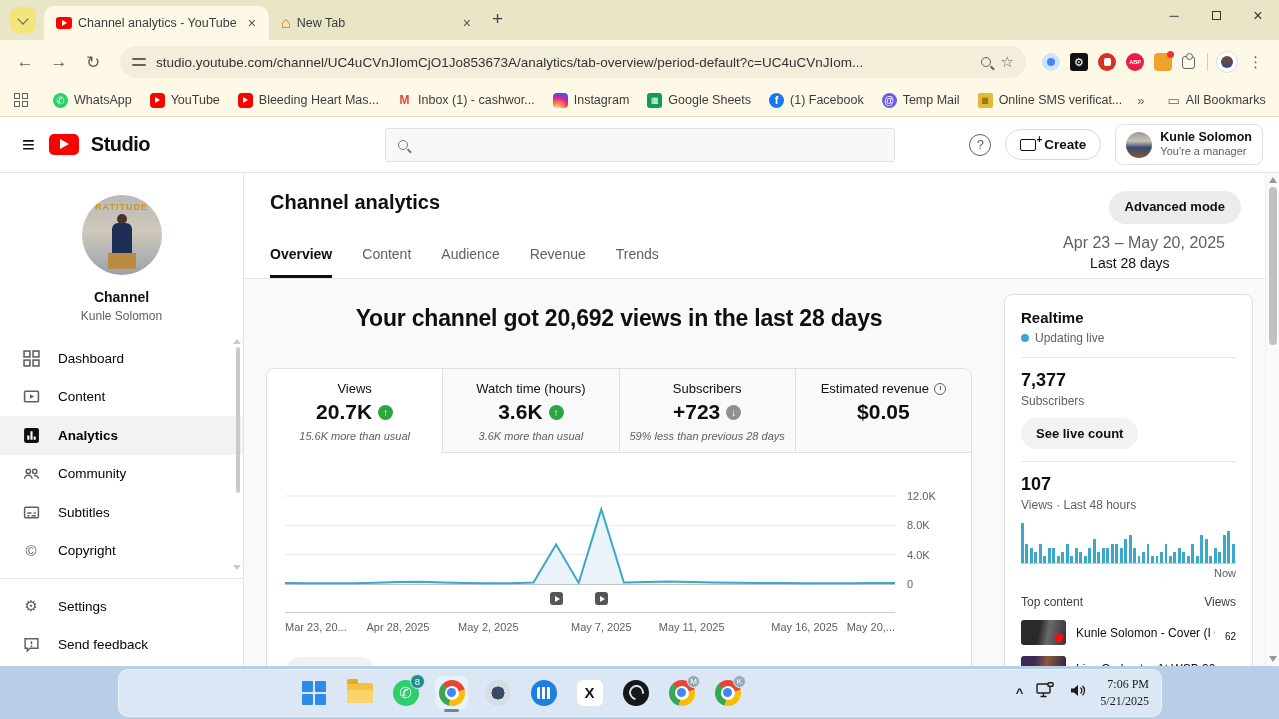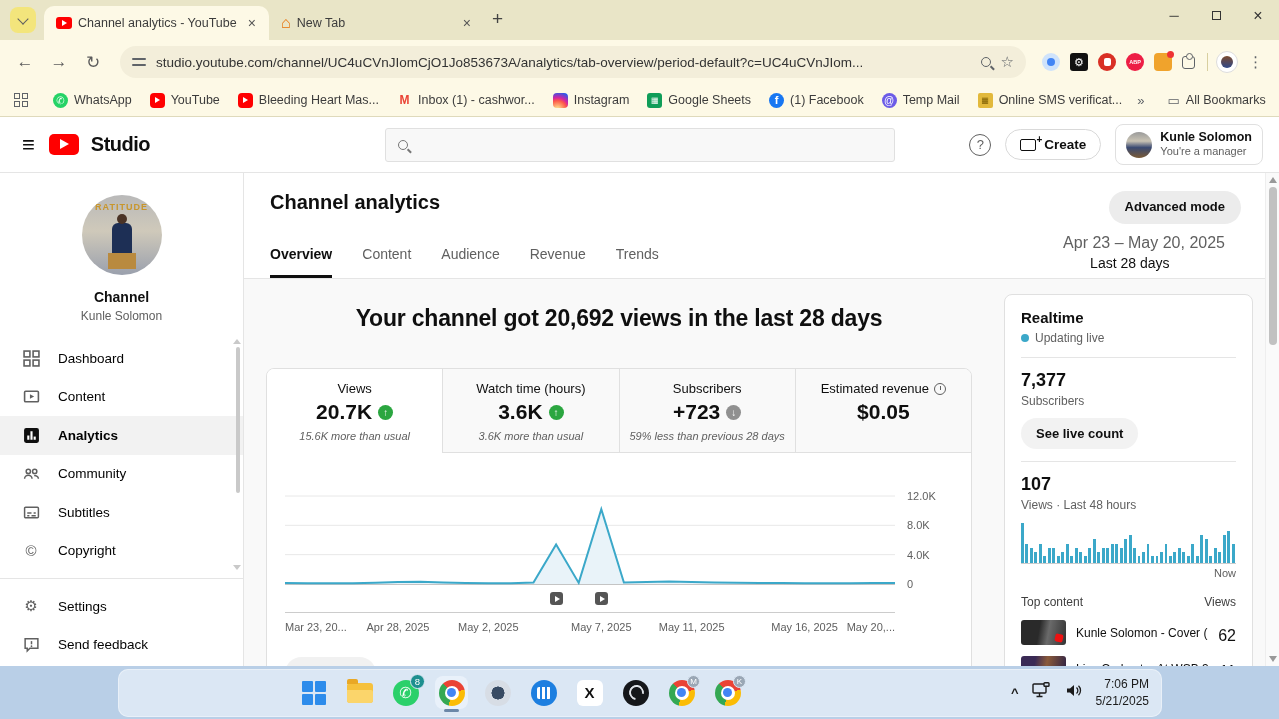--- a/index.html
+++ b/index.html
@@ -160,21 +160,21 @@
   .rt-bar { width:2.9px; background:#3ba8c9; }
   .rt-now { text-align:right; font-size:11px; color:#606060; margin-top:3px; }
   .rt-tc-head { display:flex; font-size:12px; color:#404040; margin-top:16px; }
   .rt-tc-head .views-col { margin-left:auto; }
   .tc-row { display:flex; align-items:center; margin-top:11px; gap:10px; }
   .tc-thumb { width:45px; height:25px; border-radius:3px; flex-shrink:0; position:relative; }
   .tc-thumb.t1 { background:linear-gradient(100deg,#2a2a2a 40%,#6a6a6a 60%,#333); }
   .tc-thumb.t1::after { content:""; position:absolute; right:3px; bottom:3px; width:8px; height:8px; background:#e11; border-radius:2px; transform:rotate(12deg); }
   .tc-thumb.t2 { background:linear-gradient(100deg,#3a2a55 30%,#8a5a3a 55%,#2a1f45); }
   .tc-title { font-size:12px; color:#0f0f0f; white-space:nowrap; overflow:hidden; flex:1; }
-  .tc-views { font-size:16px;margin-top:7px; }
+  .tc-views { font-size:10px;margin-top:7px; }
 
   .page-scrollbar { width:14px; background:#fafafa; border-left:1px solid #eee; position:relative; flex-shrink:0; }
   .ps-thumb { position:absolute; left:3px; top:14px; width:8px; height:158px; background:#c1c1c1; border-radius:4px; }
   .ps-arrow { position:absolute; left:3px; width:0; height:0; border-left:4px solid transparent; border-right:4px solid transparent; }
   .ps-arrow.up { top:4px; border-bottom:6px solid #999; }
   .ps-arrow.down { bottom:4px; border-top:6px solid #999; }
 
   
   .taskbar { position:absolute; bottom:0; left:0; width:100%; height:53px; background:#b9cfe7; }
   .tb-island { position:absolute; left:118px; right:117px; top:3px; bottom:2px; background:#dbe7f4; border-radius:10px; box-shadow:0 0 0 1px rgba(255,255,255,.4) inset; }
@@ -194,21 +194,21 @@
   .tb-ic.active-app::after { content:""; position:absolute; bottom:-6px; left:6px; right:6px; height:3px; background:#6b87a8; border-radius:2px; }
   .app-badge { position:absolute; top:-4px; right:-5px; width:13px; height:13px; border-radius:50%; background:#9aa7b5; color:#fff; font-size:8px; display:flex; align-items:center; justify-content:center; border:1.5px solid #dbe7f4; }
   .openshot { width:26px; height:26px; border-radius:50%; background:radial-gradient(circle at 50% 50%, #384b63 35%, #d7dde5 36%); }
   .filmapp { width:26px; height:26px; border-radius:50%; background:#1d7fe0; position:relative; }
   .filmapp::after { content:""; position:absolute; inset:7px 6px; background:repeating-linear-gradient(90deg,#fff 0 3px,#1d7fe0 3px 5px); border-radius:2px; }
   .capcut { width:26px; height:26px; border-radius:6px; background:#fff; color:#111; font-weight:bold; font-size:15px; display:flex; align-items:center; justify-content:center; }
   .obs { width:26px; height:26px; border-radius:50%; background:#15171a; position:relative; }
   .obs::after { content:""; position:absolute; left:6px; top:5px; width:11px; height:11px; border-radius:50%; border:2.5px solid #dfe3e8; border-bottom-color:transparent; transform:rotate(-35deg); }
   .tb-tray { position:absolute; right:130px; top:0; bottom:0; display:flex; align-items:center; gap:13px; color:#1b1b1b; }
   .tray-chev { font-size:13px; font-weight:bold; }
-  .tray-time { text-align:right; font-size:12px; line-height:1.35; }
+  .tray-time { text-align:right; font-size:12px; line-height:1.35;font-family:Liberation Serif, serif; }
 </style>
 </head>
 <body>
 
 <div class="tabstrip">
   <div class="tabsearch">
       <span class="chev" style="margin-top:-3px"></span>
     </div>
   <div class="tab active">
     <span class="fav-yt"></span>

